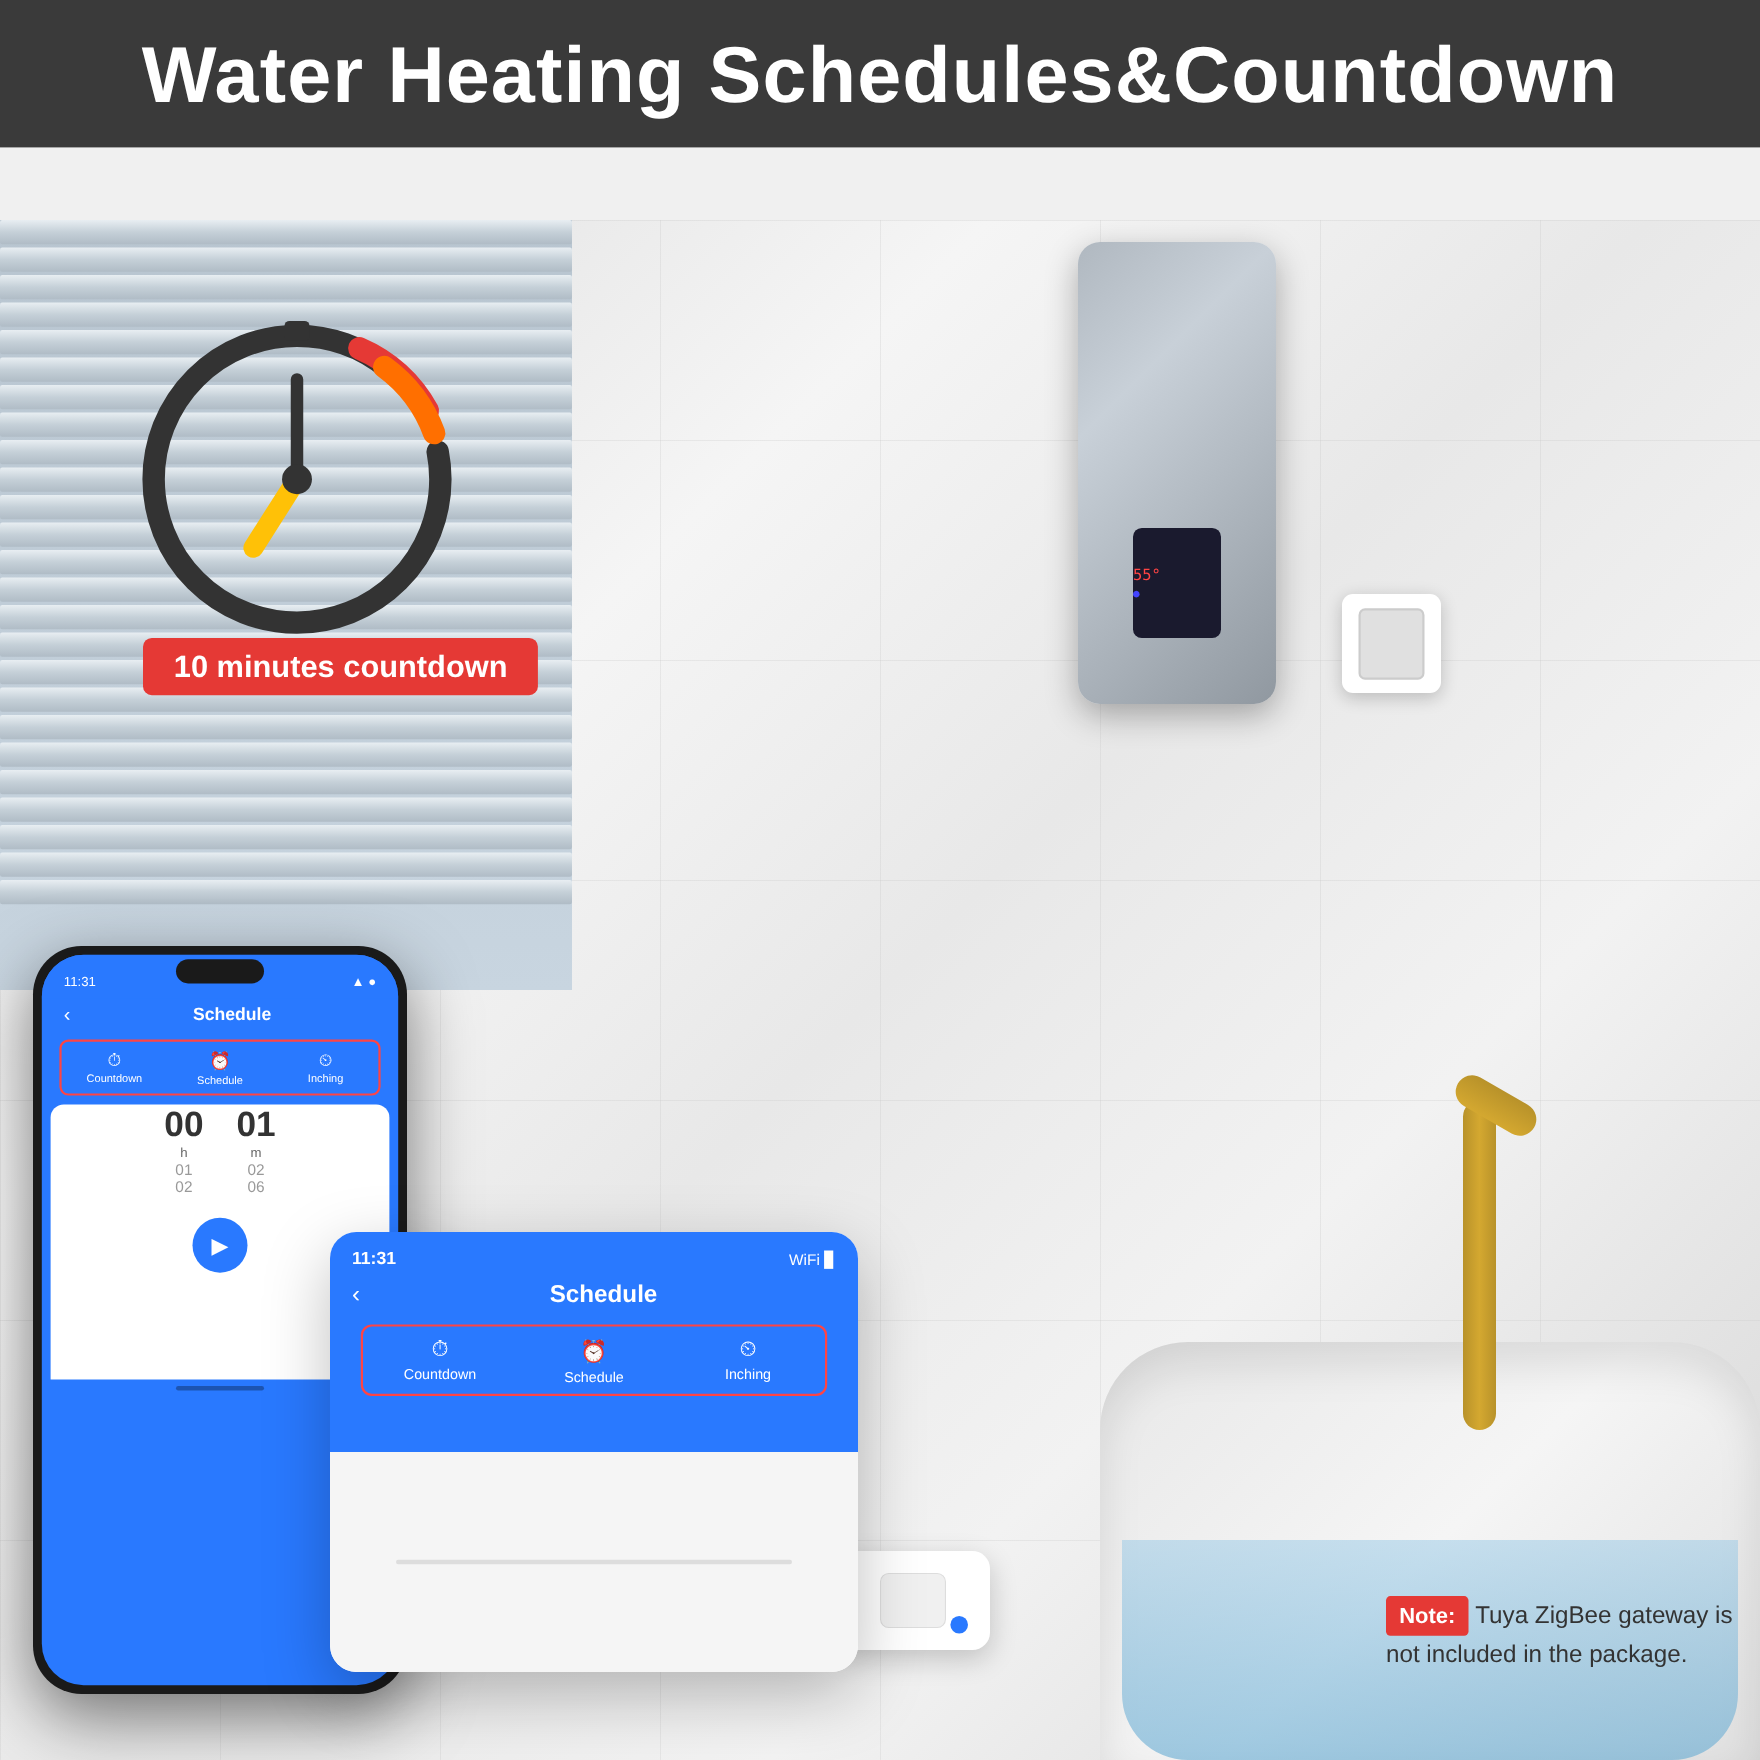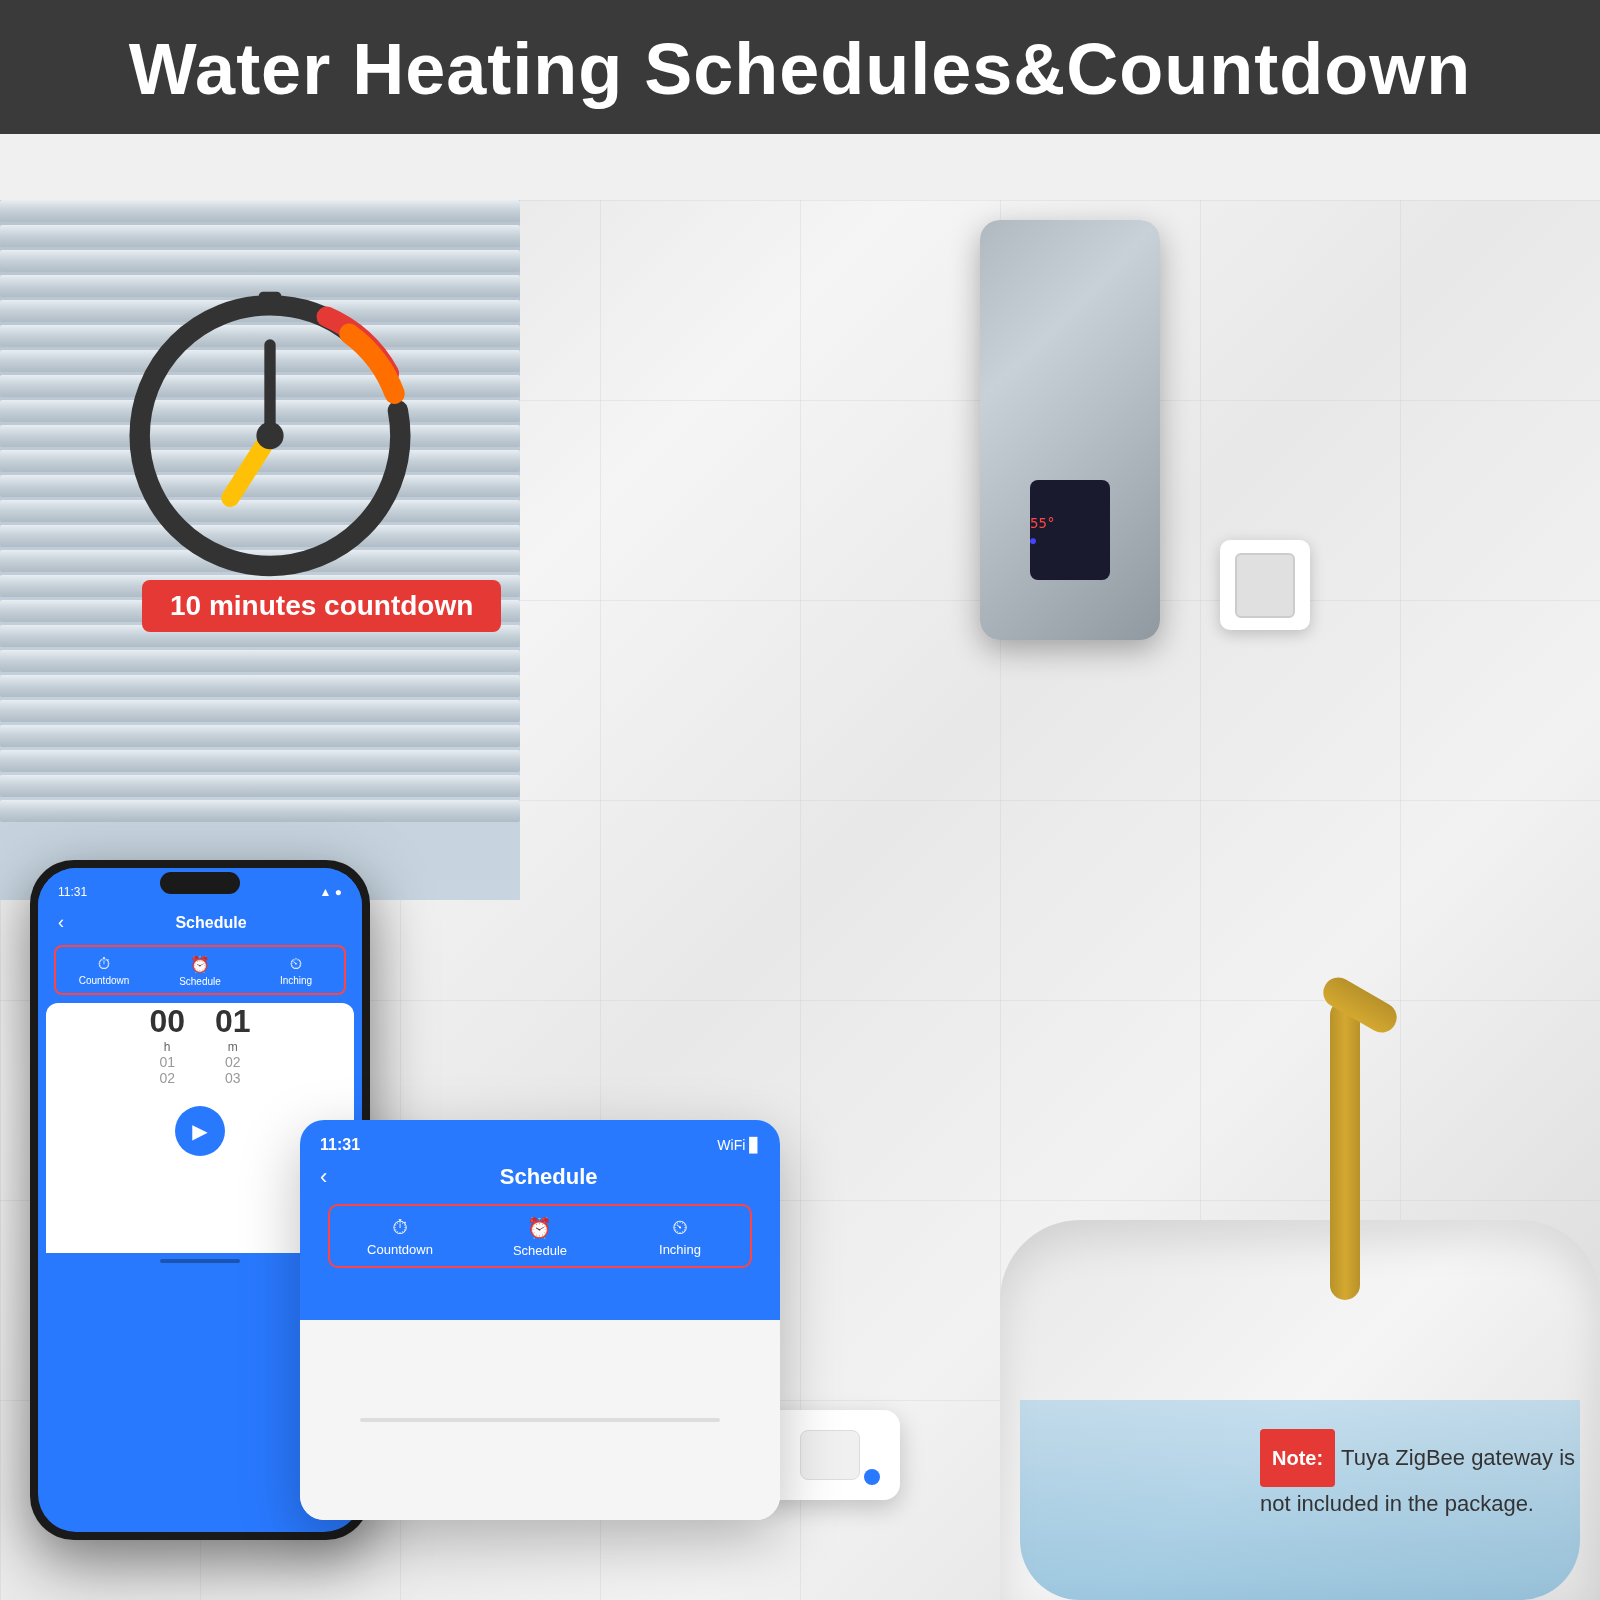--- a/index.html
+++ b/index.html
@@ -71,21 +71,21 @@
       height: 22px;
       background: linear-gradient(180deg, #e8eef2 0%, #c5d0d8 50%, #b0bcc6 100%);
       margin-bottom: 3px;
       border-radius: 2px;
     }
 
     
     .countdown-badge {
       position: absolute;
       top: 380px;
-      left: 142px;
+      left: 130px;
       background: #e53935;
       color: white;
       font-size: 28px;
       font-weight: 700;
       padding: 10px 28px;
       border-radius: 8px;
     }
 
     
     .phone-mockup {
@@ -405,21 +405,21 @@
       font-size: 22px;
       color: #333;
       line-height: 1.5;
       z-index: 30;
     }
     .note-label {
       background: #e53935;
       color: white;
       font-size: 20px;
       font-weight: 700;
-      padding: 14px 12px;
+      padding: 3px 12px;
       border-radius: 4px;
       display: inline-block;
       margin-right: 6px;
     }
 
     
     .timer-svg-container {
       position: absolute;
       top: 60px;
       left: 100px;
@@ -552,21 +552,21 @@
             <div class="phone-time-col">
               <div class="phone-time-val">00</div>
               <div class="phone-time-unit">h</div>
               <div class="phone-time-sub">01</div>
               <div class="phone-time-sub">02</div>
             </div>
             <div class="phone-time-col">
               <div class="phone-time-val">01</div>
               <div class="phone-time-unit">m</div>
               <div class="phone-time-sub">02</div>
-              <div class="phone-time-sub">03</div>
+              <div class="phone-time-sub">06</div>
             </div>
           </div>
           <div class="phone-play-btn">
             <span>▶</span>
           </div>
         </div>
         <div class="phone-home-indicator"></div>
       </div>
     </div>
   </div>

